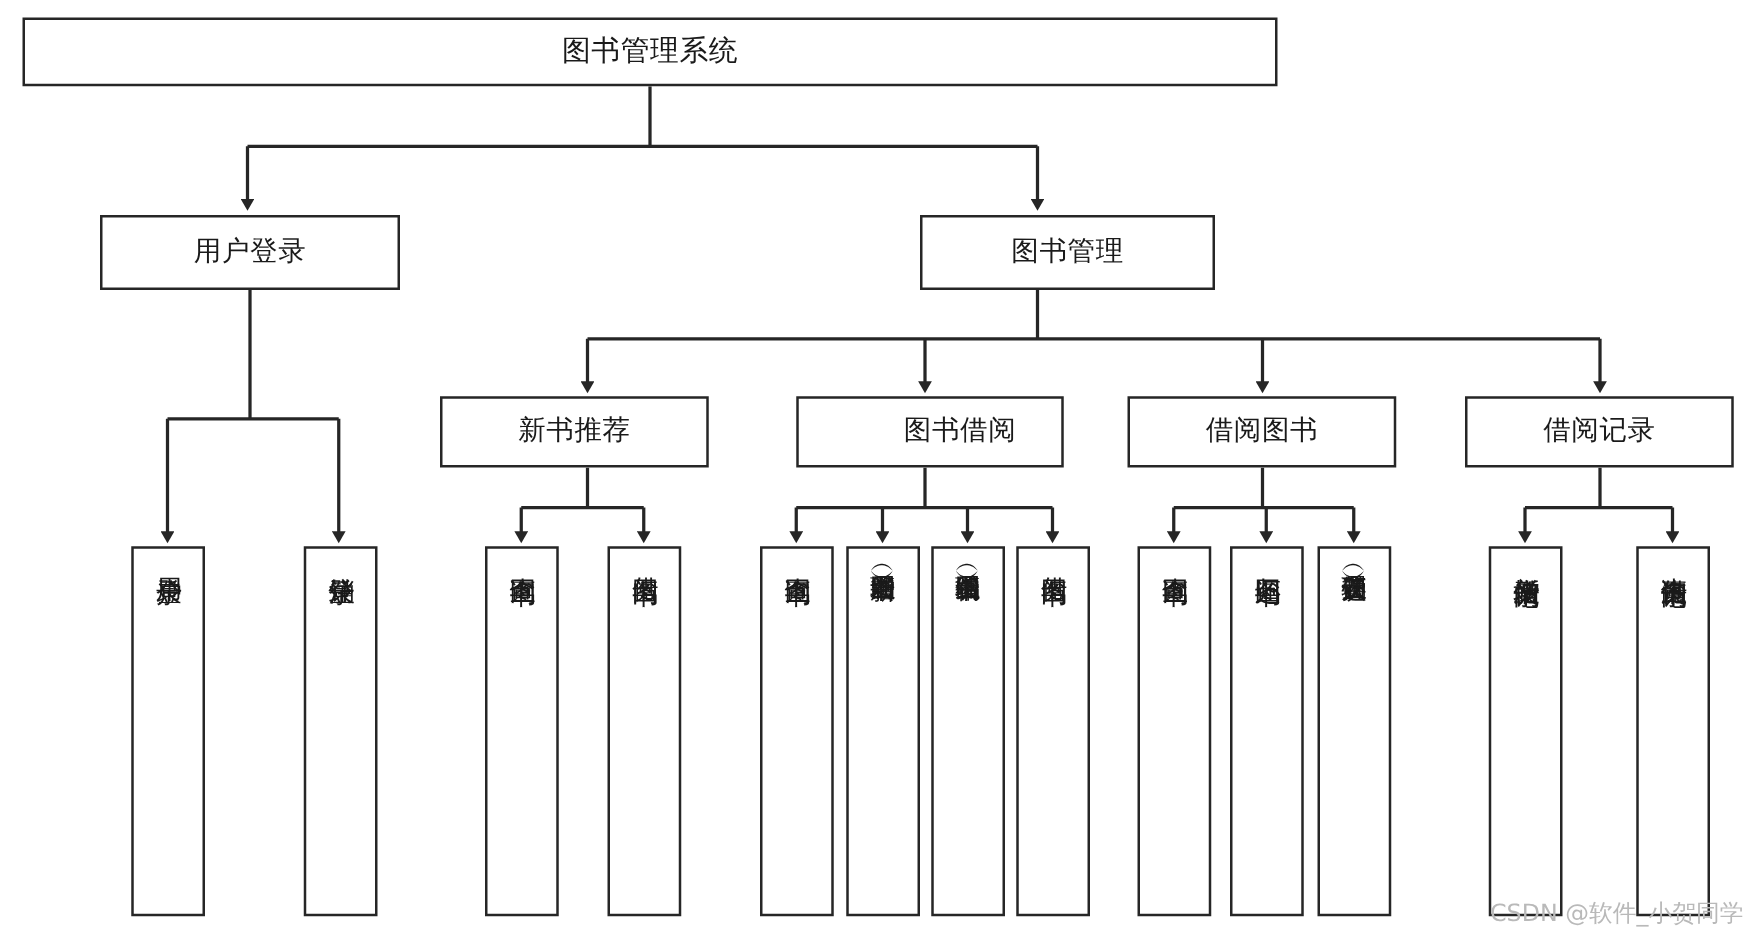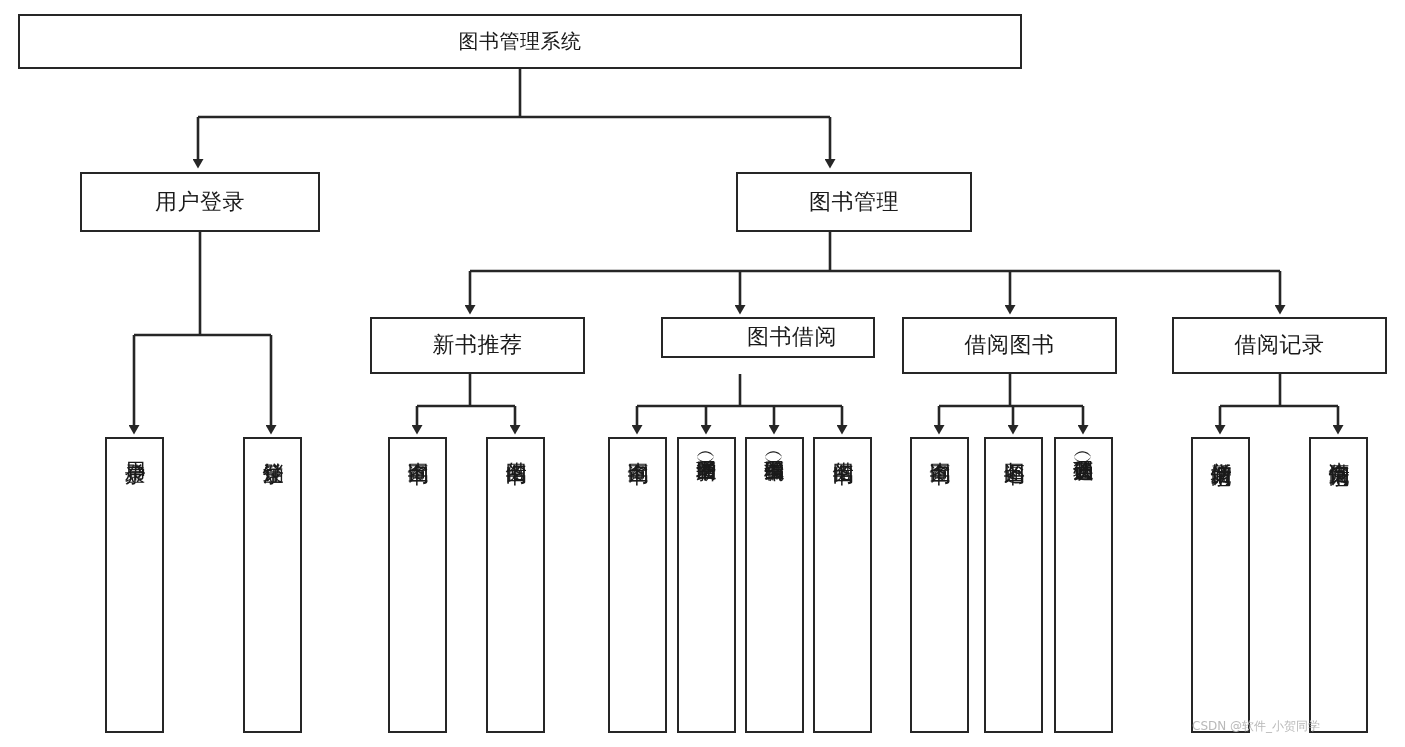--- a/index.html
+++ b/index.html
@@ -42,21 +42,21 @@
     text-align: center;
     line-height: 1.12;
     letter-spacing: 0.5px;
   }
   
   .node.h .node-label {
     writing-mode: horizontal-tb;
     font-size: 22px;
   }
   .node.root .node-label {
-    font-size: 20px;
+    font-size: 23px;
   }
   
   .node.v {
     align-items: flex-start;
     justify-content: center;
     padding-top: 6px;
   }
   .node.v .node-label {
     writing-mode: vertical-rl;
     text-orientation: upright;
@@ -65,21 +65,21 @@
     letter-spacing: 1px;
     max-height: 100%;
   }
   .node.v.long .node-label {
     font-size: 20px;
     letter-spacing: 0px;
   }
   .watermark {
     position: absolute;
     color: #b9b9b9;
-    font-size: 12px;
+    font-size: 19px;
     z-index: 5;
     white-space: nowrap;
     font-family: "DejaVu Sans", "Liberation Sans", sans-serif;
   }
 </style>
 </head>
 <body>
 
 <div id="diagram-root">
 
@@ -137,24 +137,24 @@
     <span class="node-label">图书管理系统</span>
   </div>
 
   <div class="node h" style="left: 80px; top: 172px; width: 240px; height: 60px;">
     <span class="node-label">用户登录</span>
   </div>
   <div class="node h" style="left: 736px; top: 172px; width: 236px; height: 60px;">
     <span class="node-label">图书管理</span>
   </div>
 
-  <div class="node h" style="left: 370px; top: 317px; width: 215px; height: 57px;">
+  <div class="node h" style="left: 352px; top: 317px; width: 215px; height: 57px;">
     <span class="node-label">新书推荐</span>
   </div>
-  <div class="node h" style="left: 661px; top: 317px; width: 214px; height: 41px; padding-left: 48px;">
+  <div class="node h" style="left: 637px; top: 317px; width: 214px; height: 57px; padding-left: 48px;">
     <span class="node-label">图书借阅</span>
   </div>
   <div class="node h" style="left: 902px; top: 317px; width: 215px; height: 57px;">
     <span class="node-label">借阅图书</span>
   </div>
   <div class="node h" style="left: 1172px; top: 317px; width: 215px; height: 57px;">
     <span class="node-label">借阅记录</span>
   </div>
 
   <div class="node v" style="left: 105px; top: 437px; width: 59px; height: 296px;">

